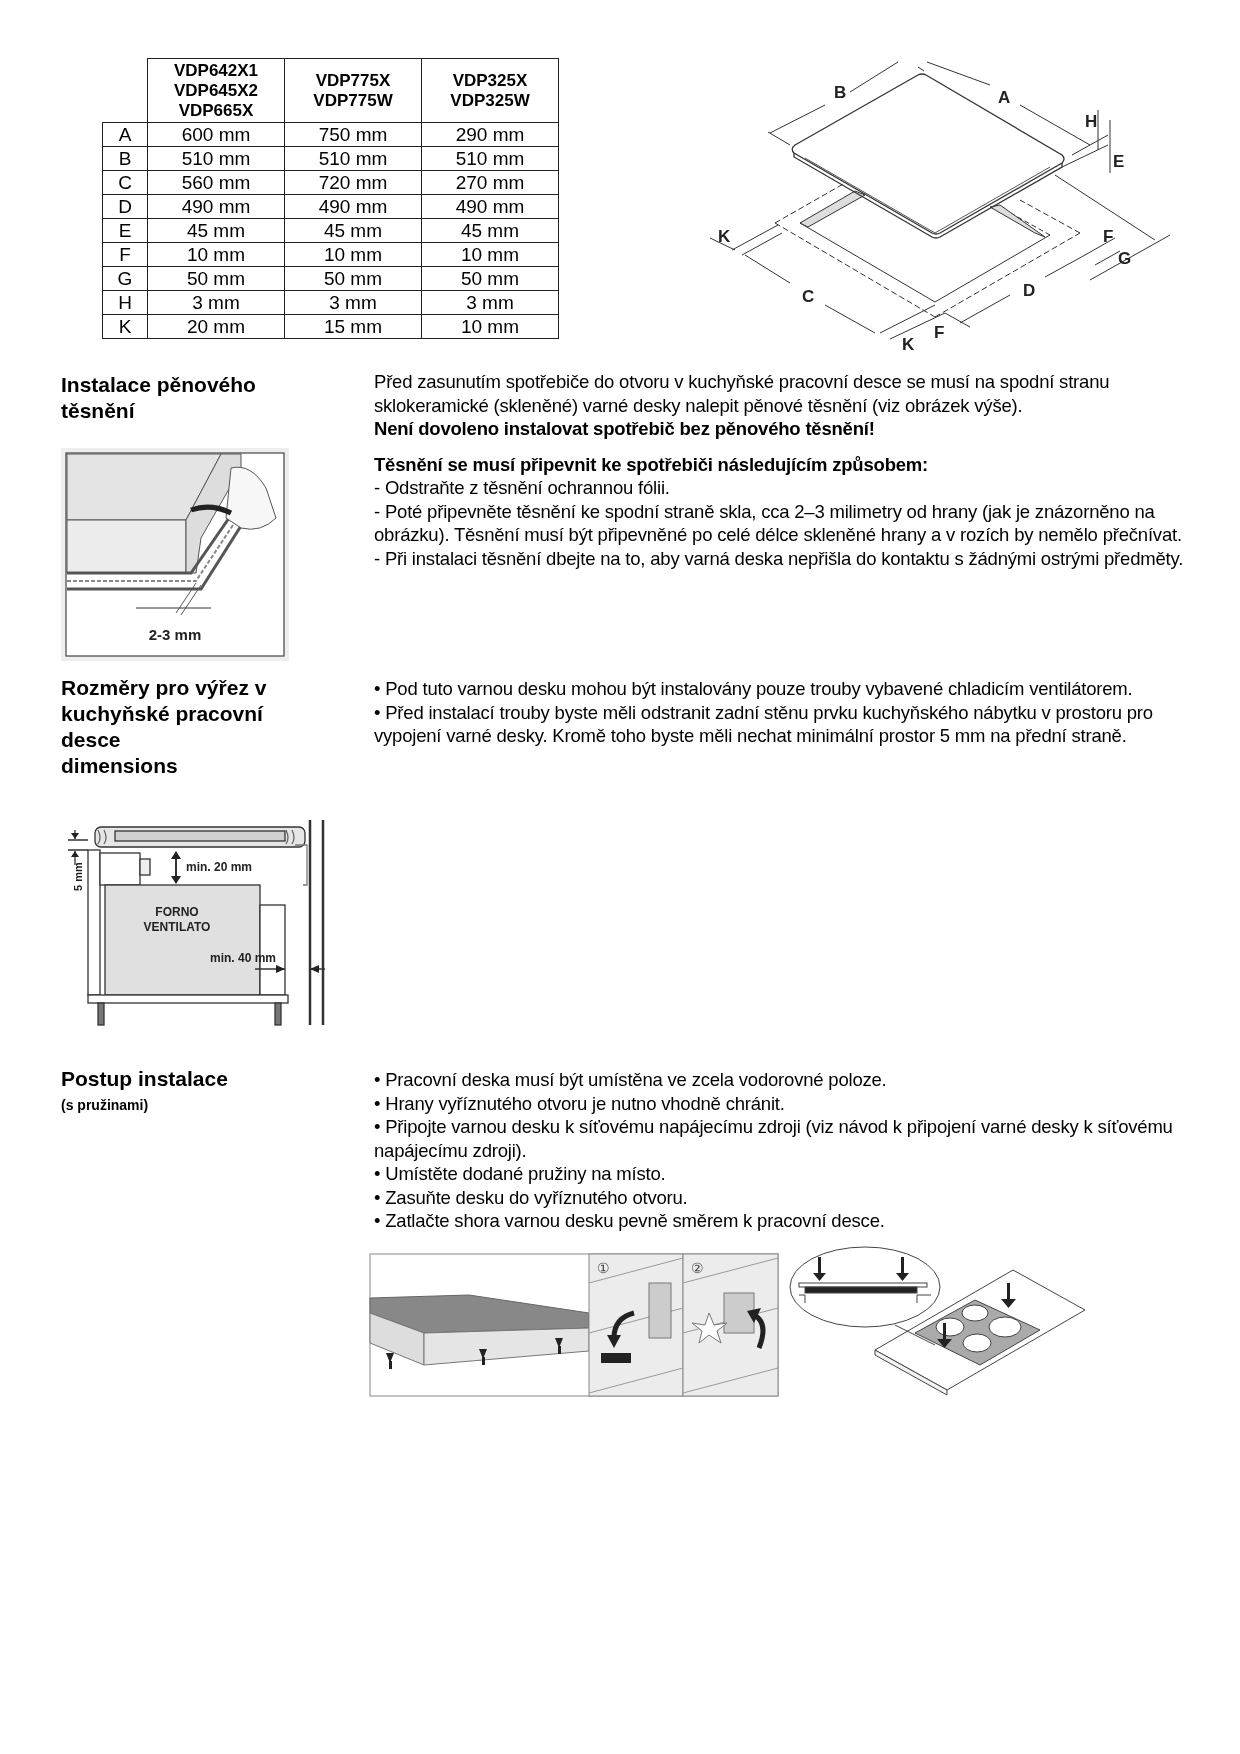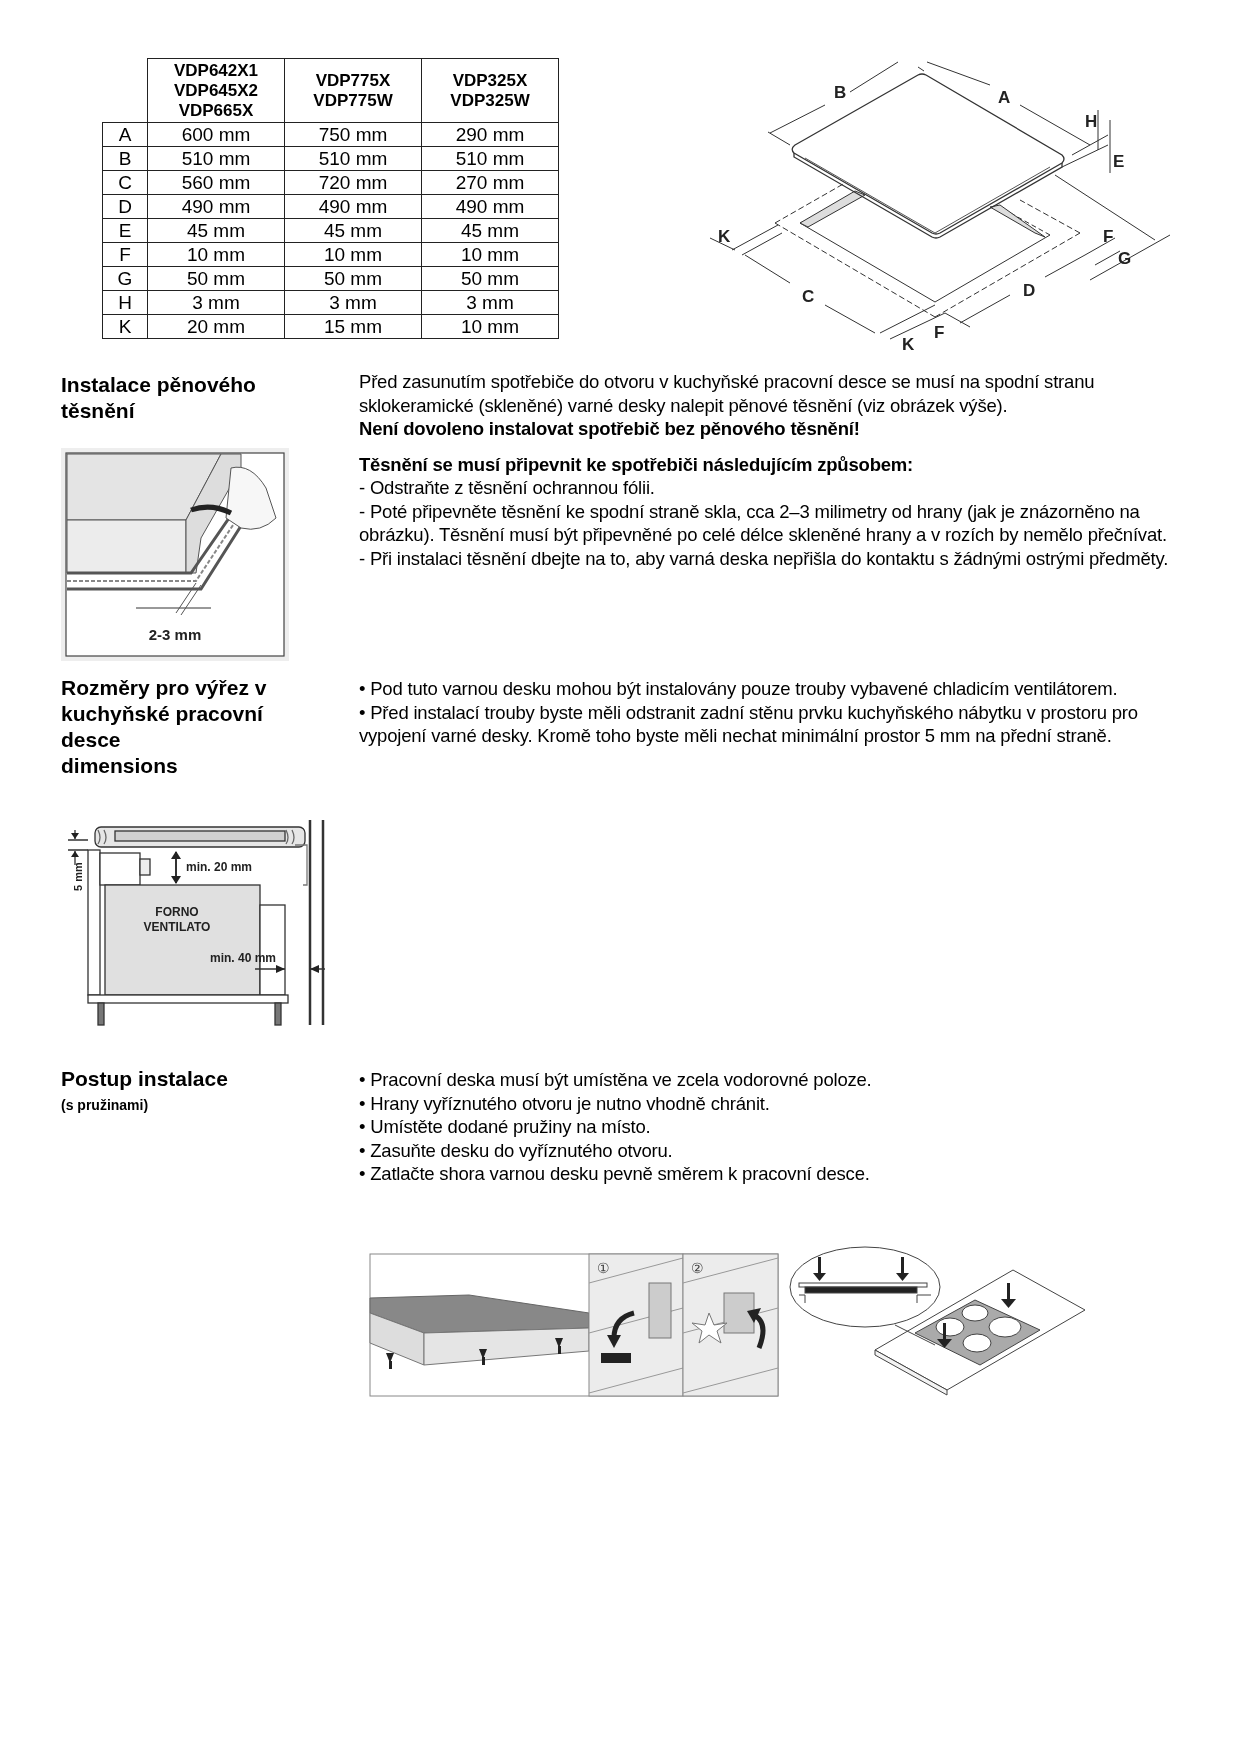--- a/index.html
+++ b/index.html
@@ -8,21 +8,21 @@
   
   table.dims { position:absolute; left:102px; top:58px; border-collapse:collapse; font-family:"Liberation Sans", sans-serif; }
   table.dims td { border:1.5px solid #222; text-align:center; padding:0; font-size:19px; height:23px; line-height:22px; }
   table.dims td.lbl { width:44px; }
   table.dims td.c { width:136px; }
   table.dims tr.hdr td { height:63px; font-weight:bold; font-size:17px; line-height:20px; }
   table.dims tr.hdr td.empty { border-top:none; border-left:none; }
 
   .heading { position:absolute; left:61px; font-weight:bold; font-size:21px; line-height:26px; text-underline-offset:3px; text-decoration-thickness:2px; }
   .subheading { font-size:14px; }
-  .para { position:absolute; left:359px; width:830px; font-size:18.5px; line-height:23.5px; letter-spacing:-0.2px; }
+  .para { position:absolute; left:374px; width:830px; font-size:18.5px; line-height:23.5px; letter-spacing:-0.2px; }
   .para p { margin:0; }
   .para .bold { font-weight:bold; }
   .gap { height:12px; }
 
   .fig { position:absolute; }
   svg text { font-family:"Liberation Sans", sans-serif; }
 </style>
 </head>
 <body>
 
@@ -258,20 +258,21 @@
 </svg>
 
 <div class="heading" style="top:1066px">
   <div>Postup instalace</div>
   <div class="subheading">(s pružinami)</div>
 </div>
 
 <div class="para" style="top:1068px">
   <p>• Pracovní deska musí být umístěna ve zcela vodorovné poloze.</p>
   <p>• Hrany vyříznutého otvoru je nutno vhodně chránit.</p>
+  <p>• Připojte varnou desku k síťovému napájecímu zdroji (viz návod k připojení varné desky k síťovému napájecímu zdroji).</p>
   <p>• Umístěte dodané pružiny na místo.</p>
   <p>• Zasuňte desku do vyříznutého otvoru.</p>
   <p>• Zatlačte shora varnou desku pevně směrem k pracovní desce.</p>
 </div>
 
 <svg class="fig" style="left:369px;top:1253px" width="410" height="145" viewBox="0 0 410 145">
   <rect x="1" y="1" width="408" height="142" fill="#fff" stroke="#888"></rect>
 
   <polygon points="1,45 100,42 220,60 220,75 55,80 1,60" fill="#888" stroke="#666"></polygon>
   <polygon points="1,60 55,80 55,112 1,90" fill="#ddd" stroke="#777"></polygon>

